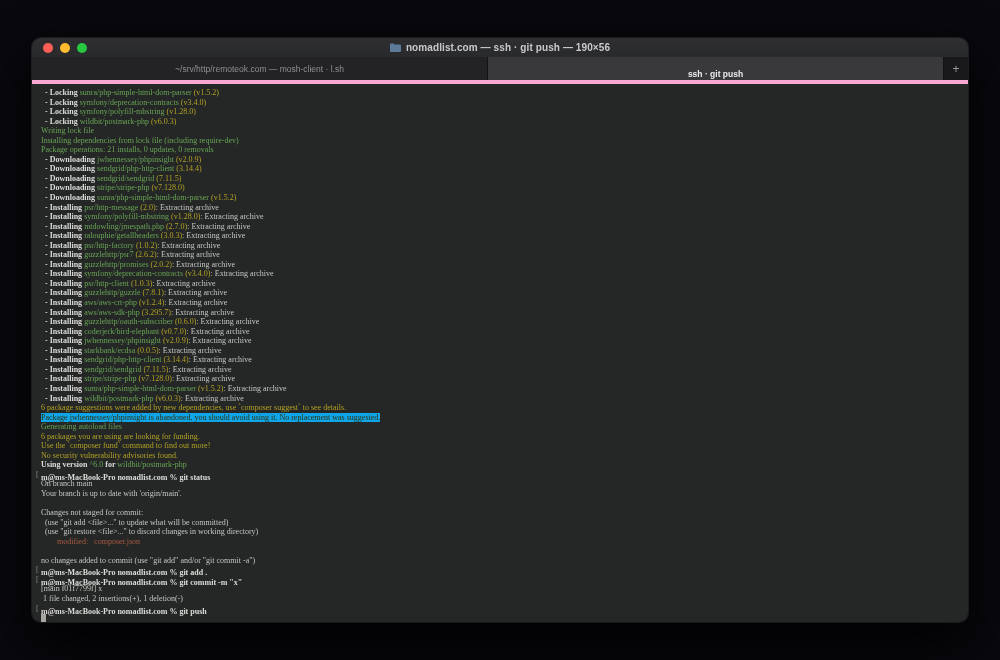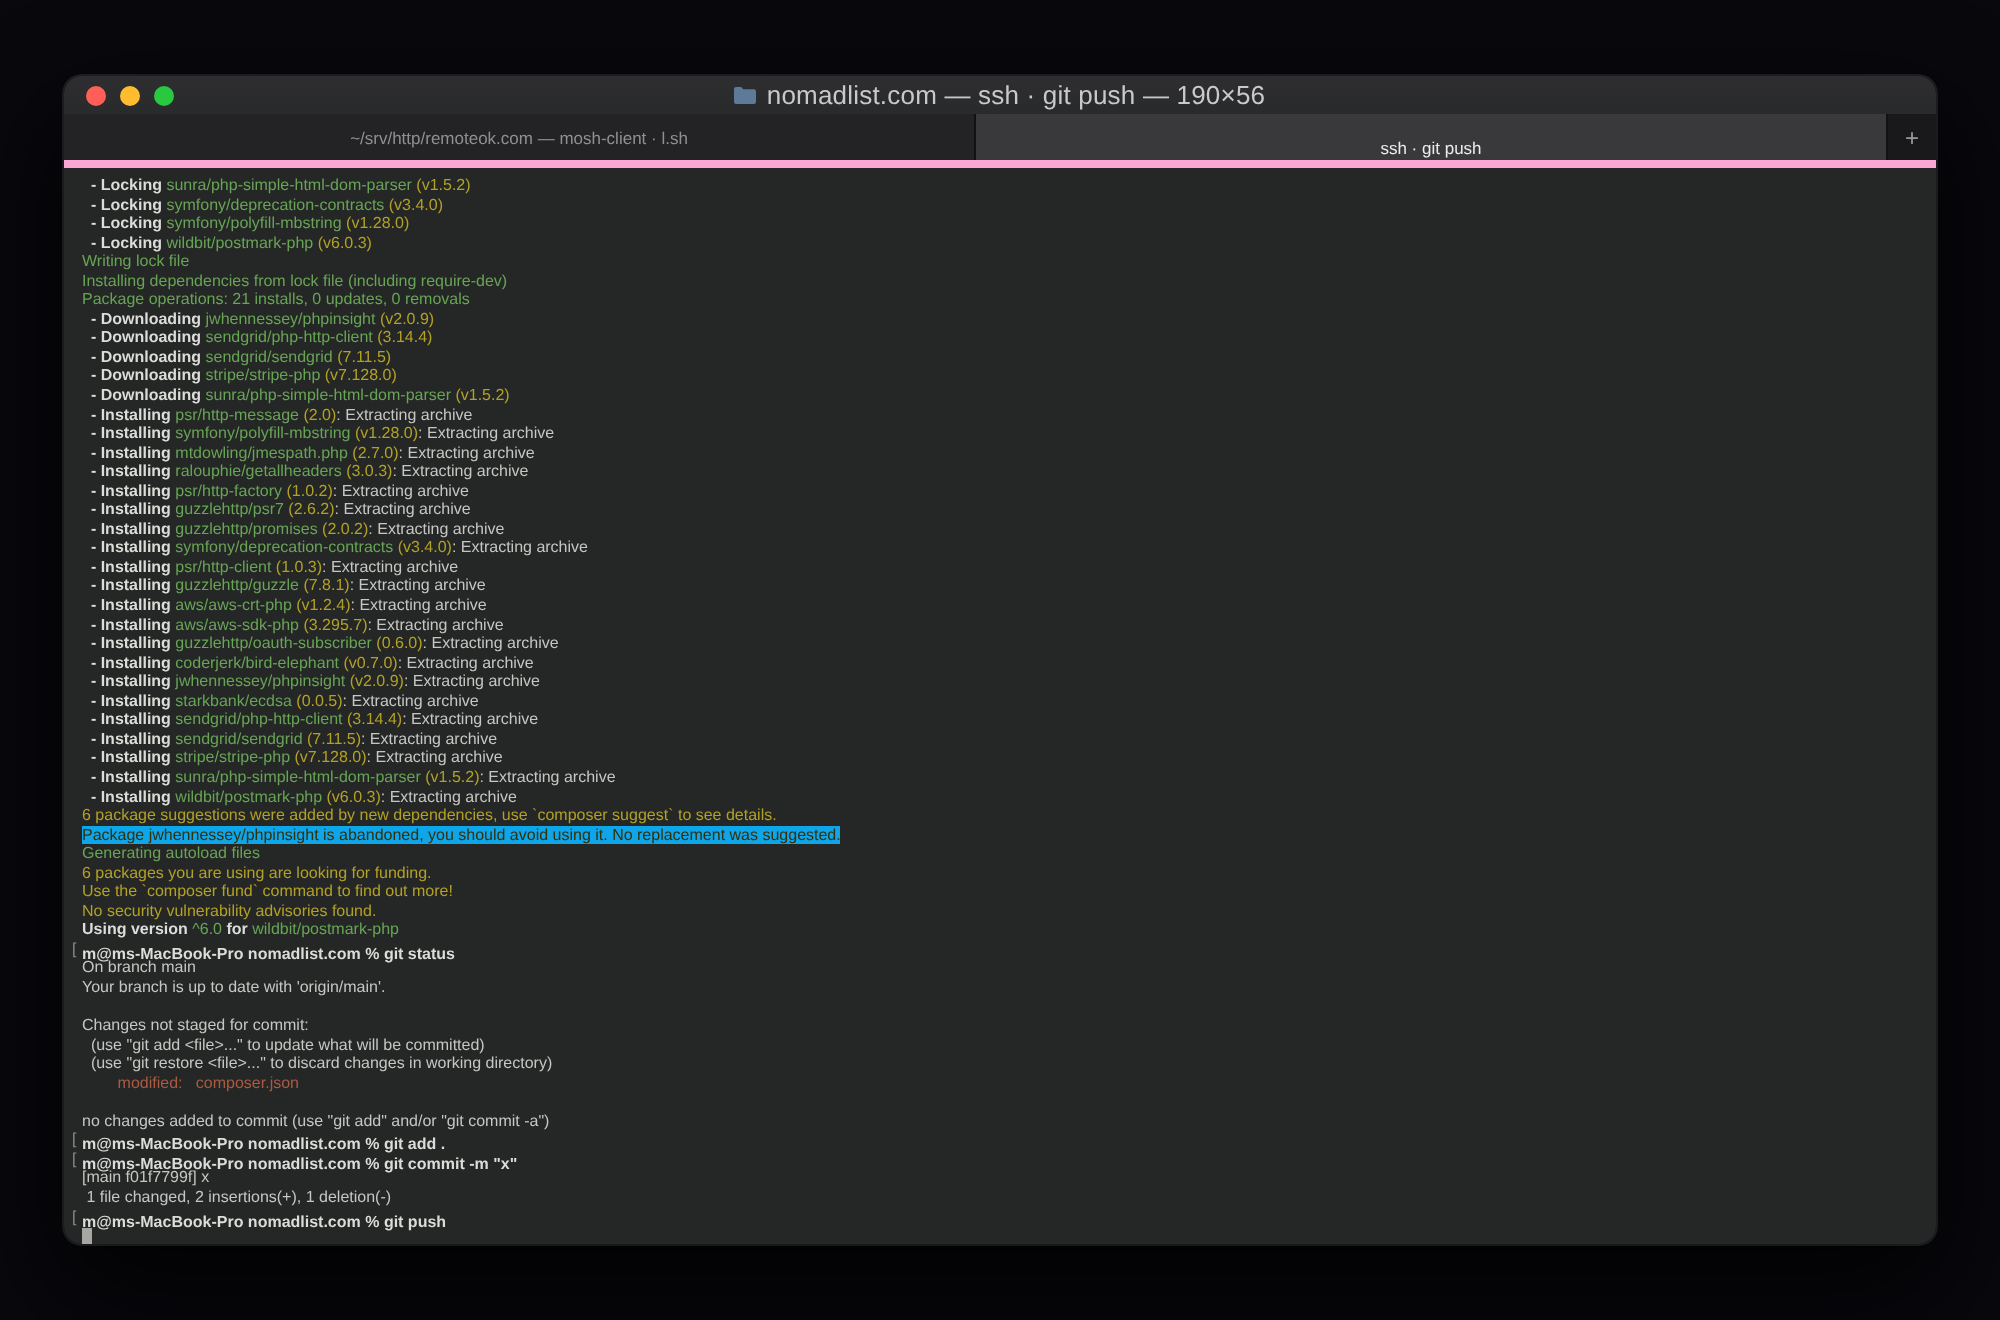--- a/index.html
+++ b/index.html
@@ -21,47 +21,47 @@
     height:19px;background:linear-gradient(#2e2e30,#292a2c);
     display:flex;align-items:center;position:relative;flex:0 0 auto;
   }
   .lights{display:flex;gap:7px;padding-left:11px;}
   .light{width:10px;height:10px;border-radius:50%;}
   .light.red{background:#ff5f57;}
   .light.yellow{background:#febc2e;}
   .light.green{background:#28c840;}
   .titletext{
     position:absolute;left:0;right:0;text-align:center;
-    font-size:13px;font-weight:normal;color:#c9c9cc;letter-spacing:.1px;
+    font-size:10px;font-weight:bold;color:#c9c9cc;letter-spacing:.1px;
     display:flex;align-items:center;justify-content:center;gap:5px;
   }
   .foldericon{display:inline-block;line-height:0;}
   
   .tabbar{
     height:23px;background:#19191b;display:flex;align-items:stretch;flex:0 0 auto;
     border-bottom:4px solid #f9a8d4;
   }
   .tab{
     flex:1 1 0;display:flex;align-items:center;justify-content:center;
     background:#232325;border-right:1px solid #121214;
     font-size:8.5px;color:#8f8f94;white-space:nowrap;overflow:hidden;
     gap:4px;padding:0 6px;
   }
   .tab.active{background:#39393c;color:#b4b4b8;flex-direction:column;}
-  .tab.active .tabcmd{color:#ececee;font-weight:normal;margin-top:12px;}
+  .tab.active .tabcmd{color:#ececee;font-weight:bold;margin-top:12px;}
   .newtab{
     flex:0 0 24px;display:flex;align-items:center;justify-content:center;
     color:#9a9a9e;font-size:12px;background:#19191b;
   }
   .spinner{display:inline-block;line-height:0;}
   
   .terminal{
     flex:1 1 auto;background:#242726;
     padding:4px 8px 0 9px;
-    font-family:Liberation Sans, sans-serif;
+    font-family:Liberation Serif, serif;
     font-size:8px;line-height:9.55px;
     white-space:pre;overflow:hidden;
   }
   .tl{height:9.55px;}
   .tl .w{color:#c6c6c2;}
   .tl .b{color:#dcdcd8;font-weight:bold;}
   .tl .g{color:#68a455;}
   .tl .y{color:#b3a125;}
   .tl .hl{color:#33300b;background:#0ea5e9;}
   .tl .r{color:#ad5a41;text-align:center;}

